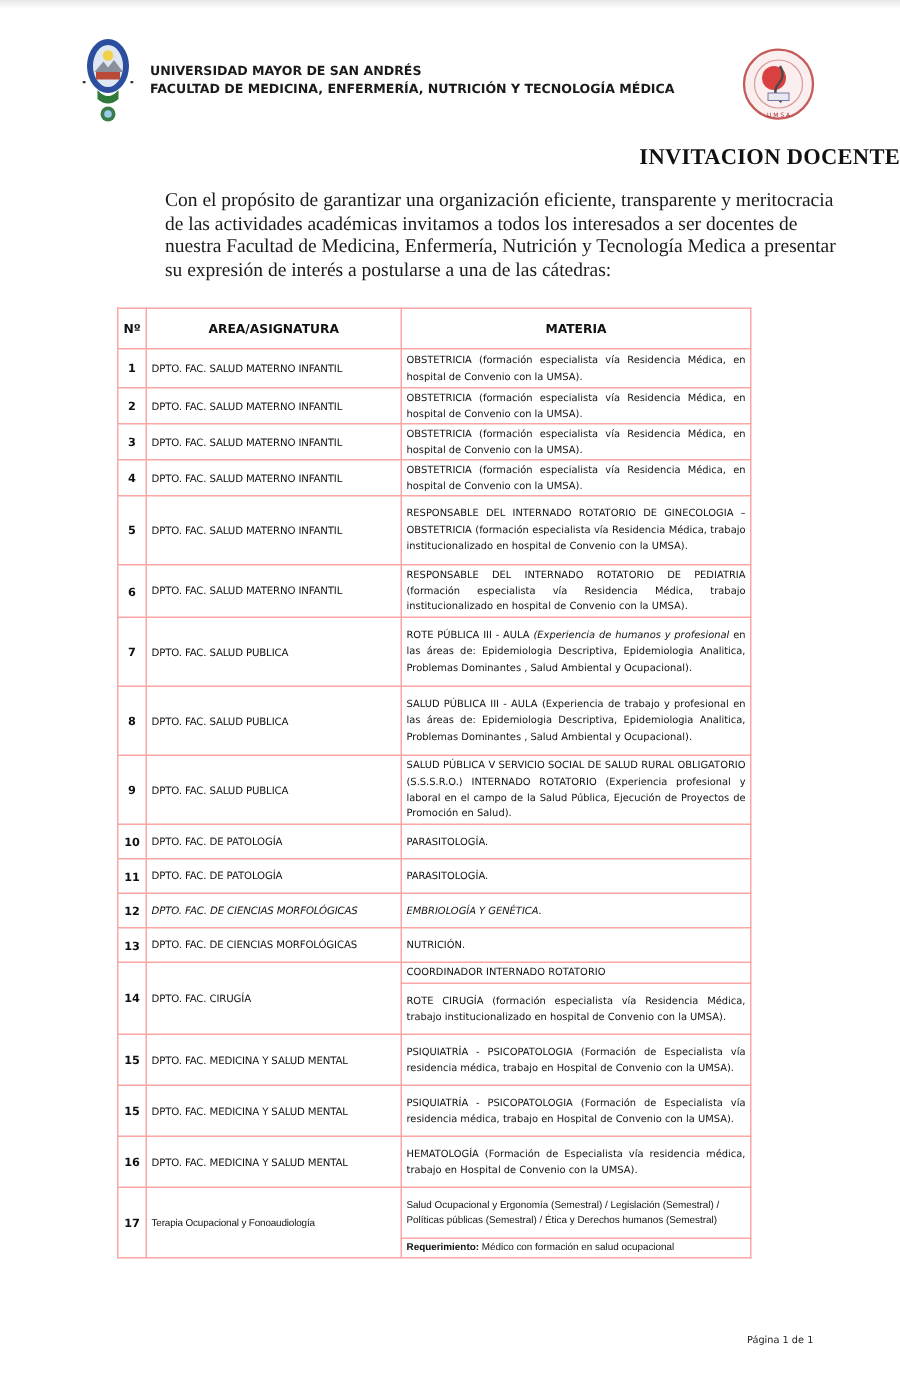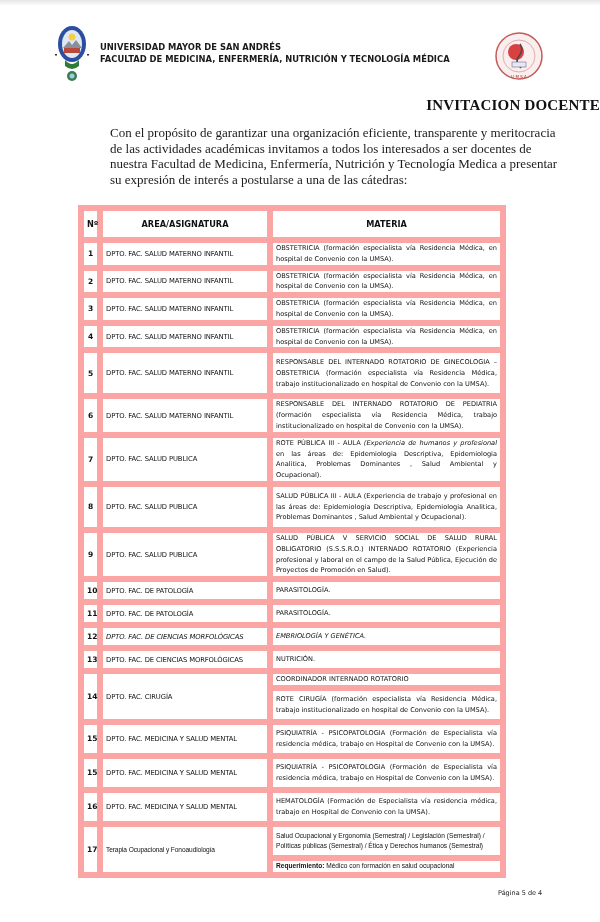--- a/index.html
+++ b/index.html
@@ -4,21 +4,21 @@
 <style>
   html,body{margin:0;padding:0;background:#fff;}
   body{width:600px;height:922px;position:relative;overflow:hidden;font-family:"Liberation Sans",sans-serif;color:#111;}
   .topshade{position:absolute;left:0;top:0;width:600px;height:6px;background:linear-gradient(#e6e6e6,#fff);}
   .logo-left{position:absolute;left:55px;top:24px;width:34px;height:60px;}
   .logo-right{position:absolute;left:494px;top:30px;width:50px;height:52px;}
   .hdr{position:absolute;left:100px;top:41px;width:400px;font-family:"DejaVu Sans",sans-serif;font-weight:bold;font-size:8.4px;line-height:12px;color:#1a1a1a;}
   .title{position:absolute;left:0;width:600px;top:97px;text-align:right;font-family:"Liberation Serif",serif;font-weight:bold;font-size:15px;letter-spacing:0.2px;}
   .intro{position:absolute;left:82px;top:125px;width:450px;font-family:"Liberation Serif",serif;font-size:13px;line-height:15.6px;color:#1b1b1b;margin-left:28px;}
   table.grid{position:absolute;left:78px;top:205px;width:422px;border-collapse:collapse;table-layout:fixed;font-family:"DejaVu Sans",sans-serif;}
-  table.grid td, table.grid th{border:6px solid #fca5a5;padding:0 3px;vertical-align:middle;}
+  table.grid td, table.grid th{border:1px solid #fca5a5;padding:0 3px;vertical-align:middle;}
   table.grid th{font-size:8.2px;font-weight:bold;height:26px;text-align:center;}
   col.c1{width:19px;} col.c2{width:170px;} col.c3{width:233px;}
   td.num{text-align:center;font-weight:bold;font-size:7.5px;}
   td.area{font-size:6.8px;letter-spacing:-0.1px;}
   td.mat{font-size:6.6px;line-height:10.8px;text-align:justify;margin-left:47px;}
   .it{font-style:italic;}
   td.arial{font-family:"Liberation Sans",sans-serif;font-size:6.6px;}
   .page{position:absolute;left:498px;top:889px;font-family:"DejaVu Sans",sans-serif;font-size:6.5px;color:#222;}
 </style>
 </head>
@@ -163,13 +163,13 @@
       <td class="num" rowspan="2">17</td>
       <td class="area arial" rowspan="2">Terapia Ocupacional y Fonoaudiología</td>
       <td class="mat arial" style="line-height:9.5px;text-align:left">Salud Ocupacional y Ergonomía (Semestral) / Legislación (Semestral) / Políticas públicas (Semestral) / Ética y Derechos humanos (Semestral)</td>
     </tr>
     <tr style="height:13px">
       <td class="mat arial"><b>Requerimiento:</b><span> Médico con formación en salud ocupacional</span></td>
     </tr>
   </tbody>
 </table>
 
-<div class="page">Página 5 de 4</div>
+<div class="page">Página 1 de 1</div>
 
 </body></html>

